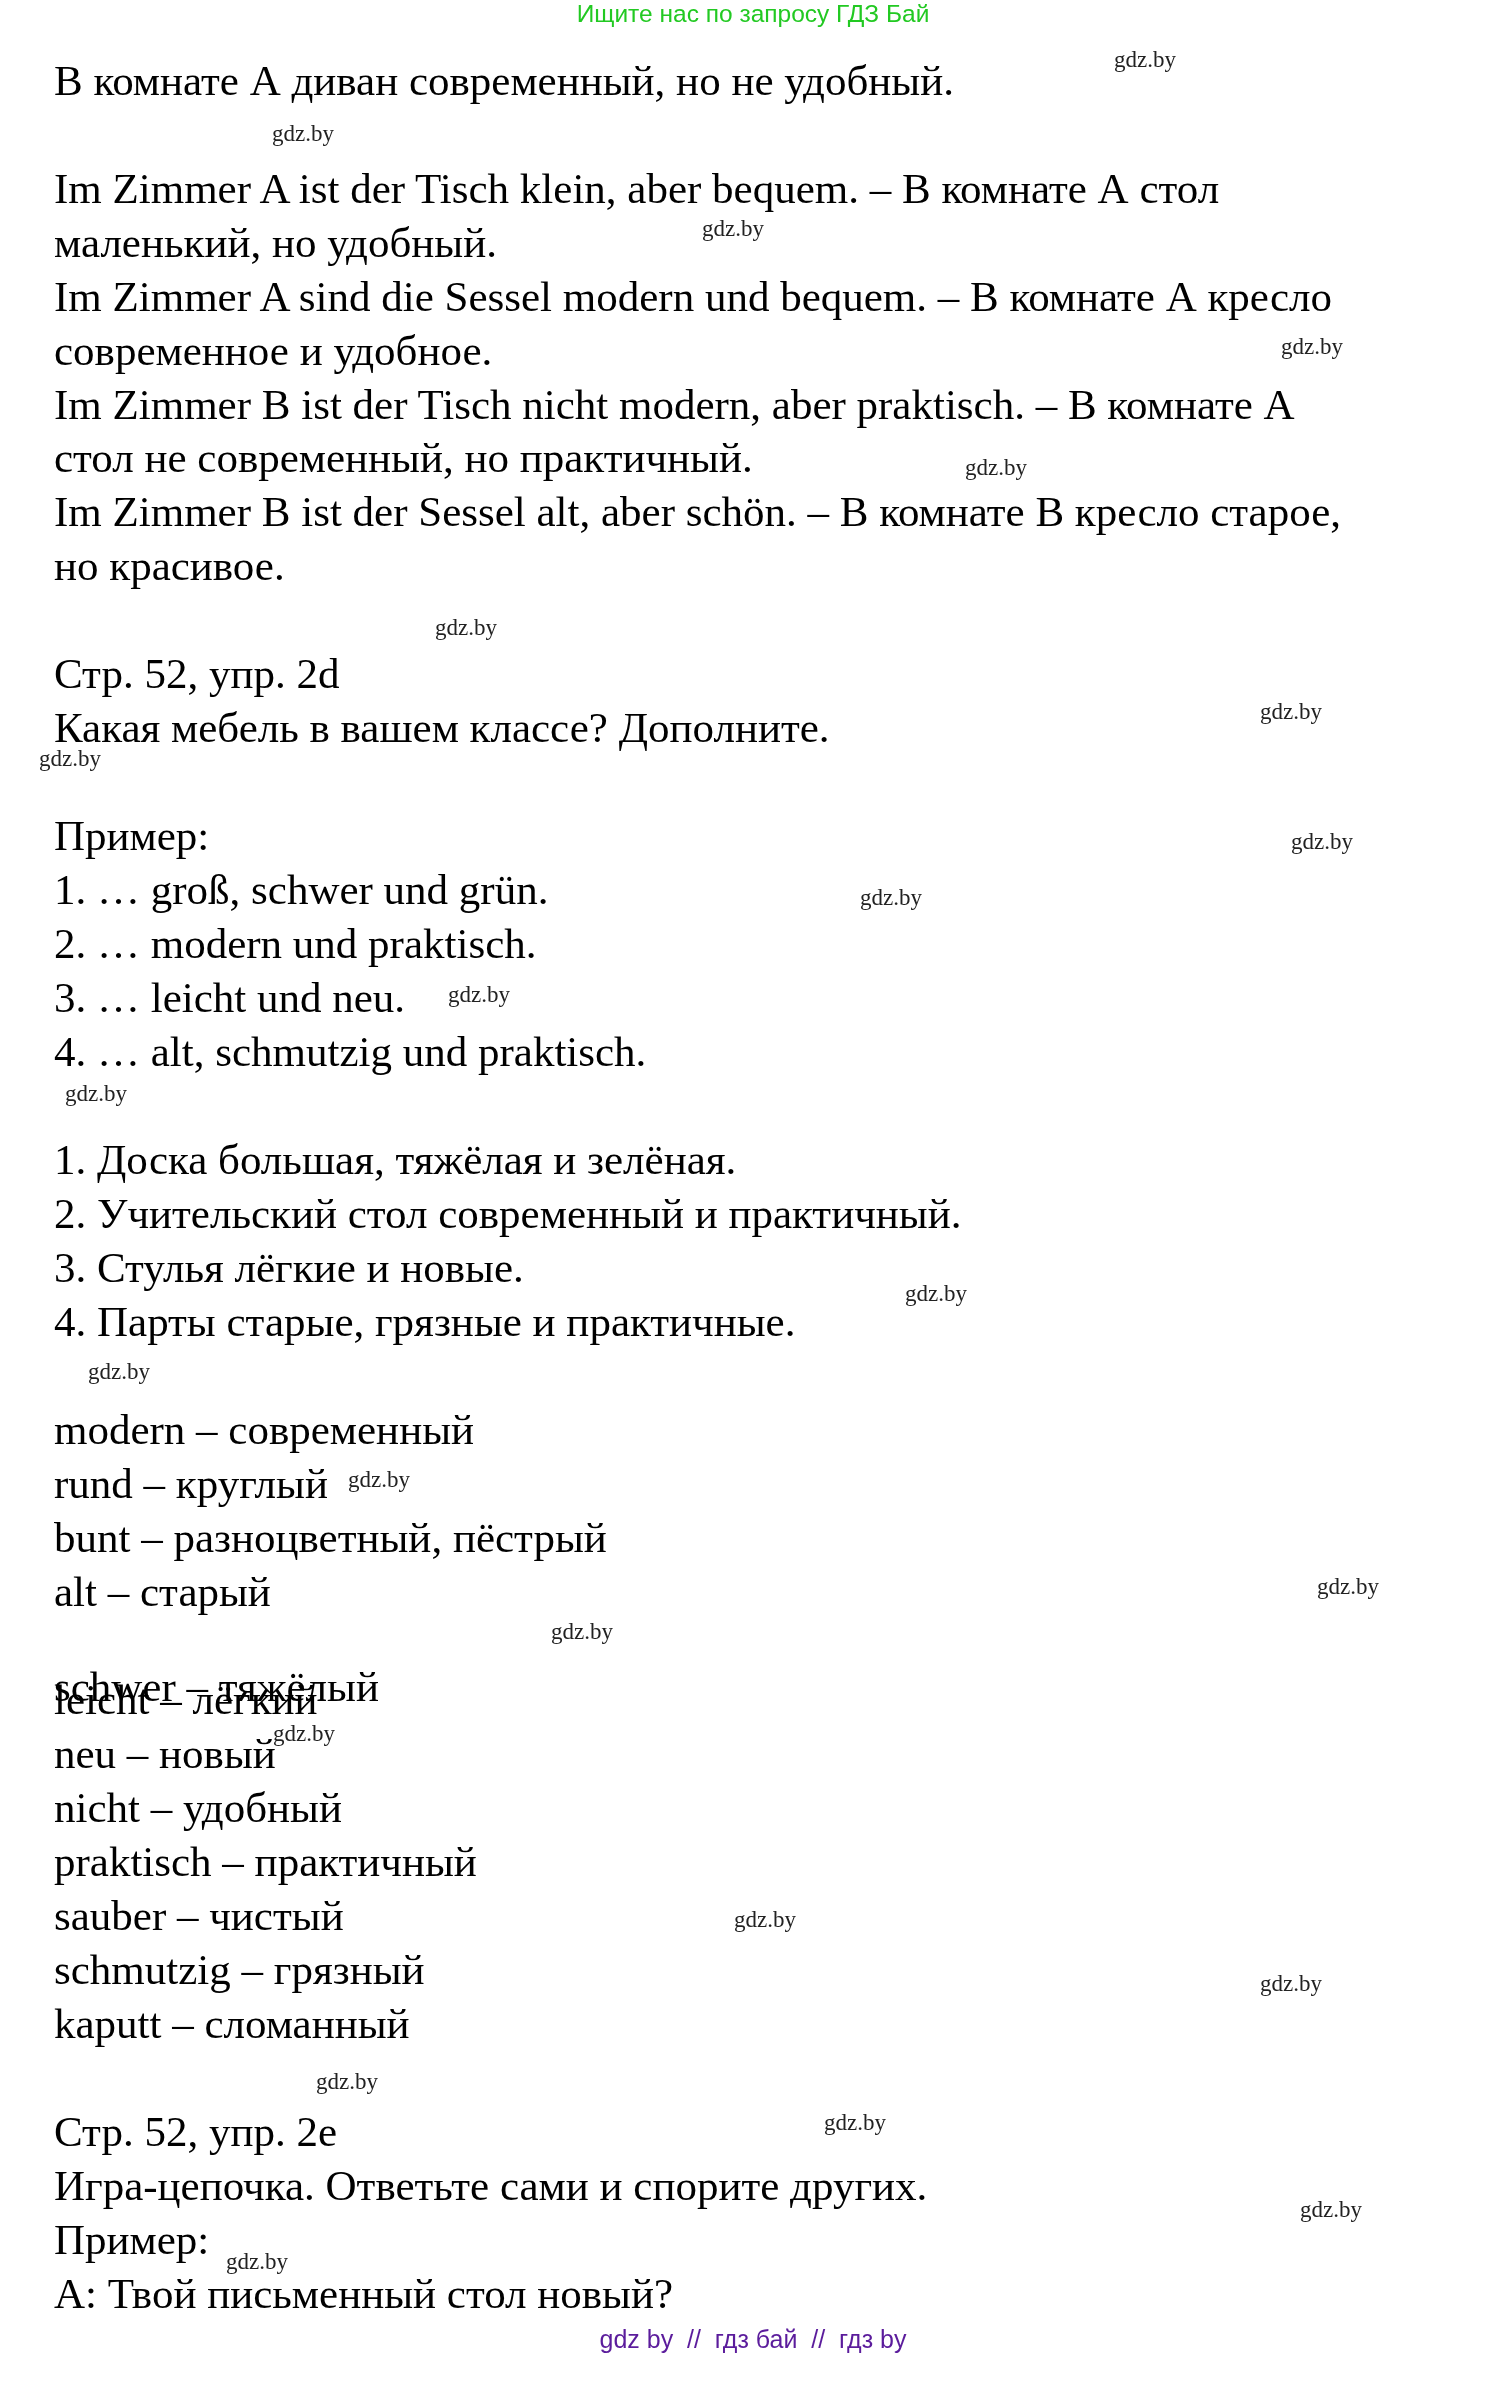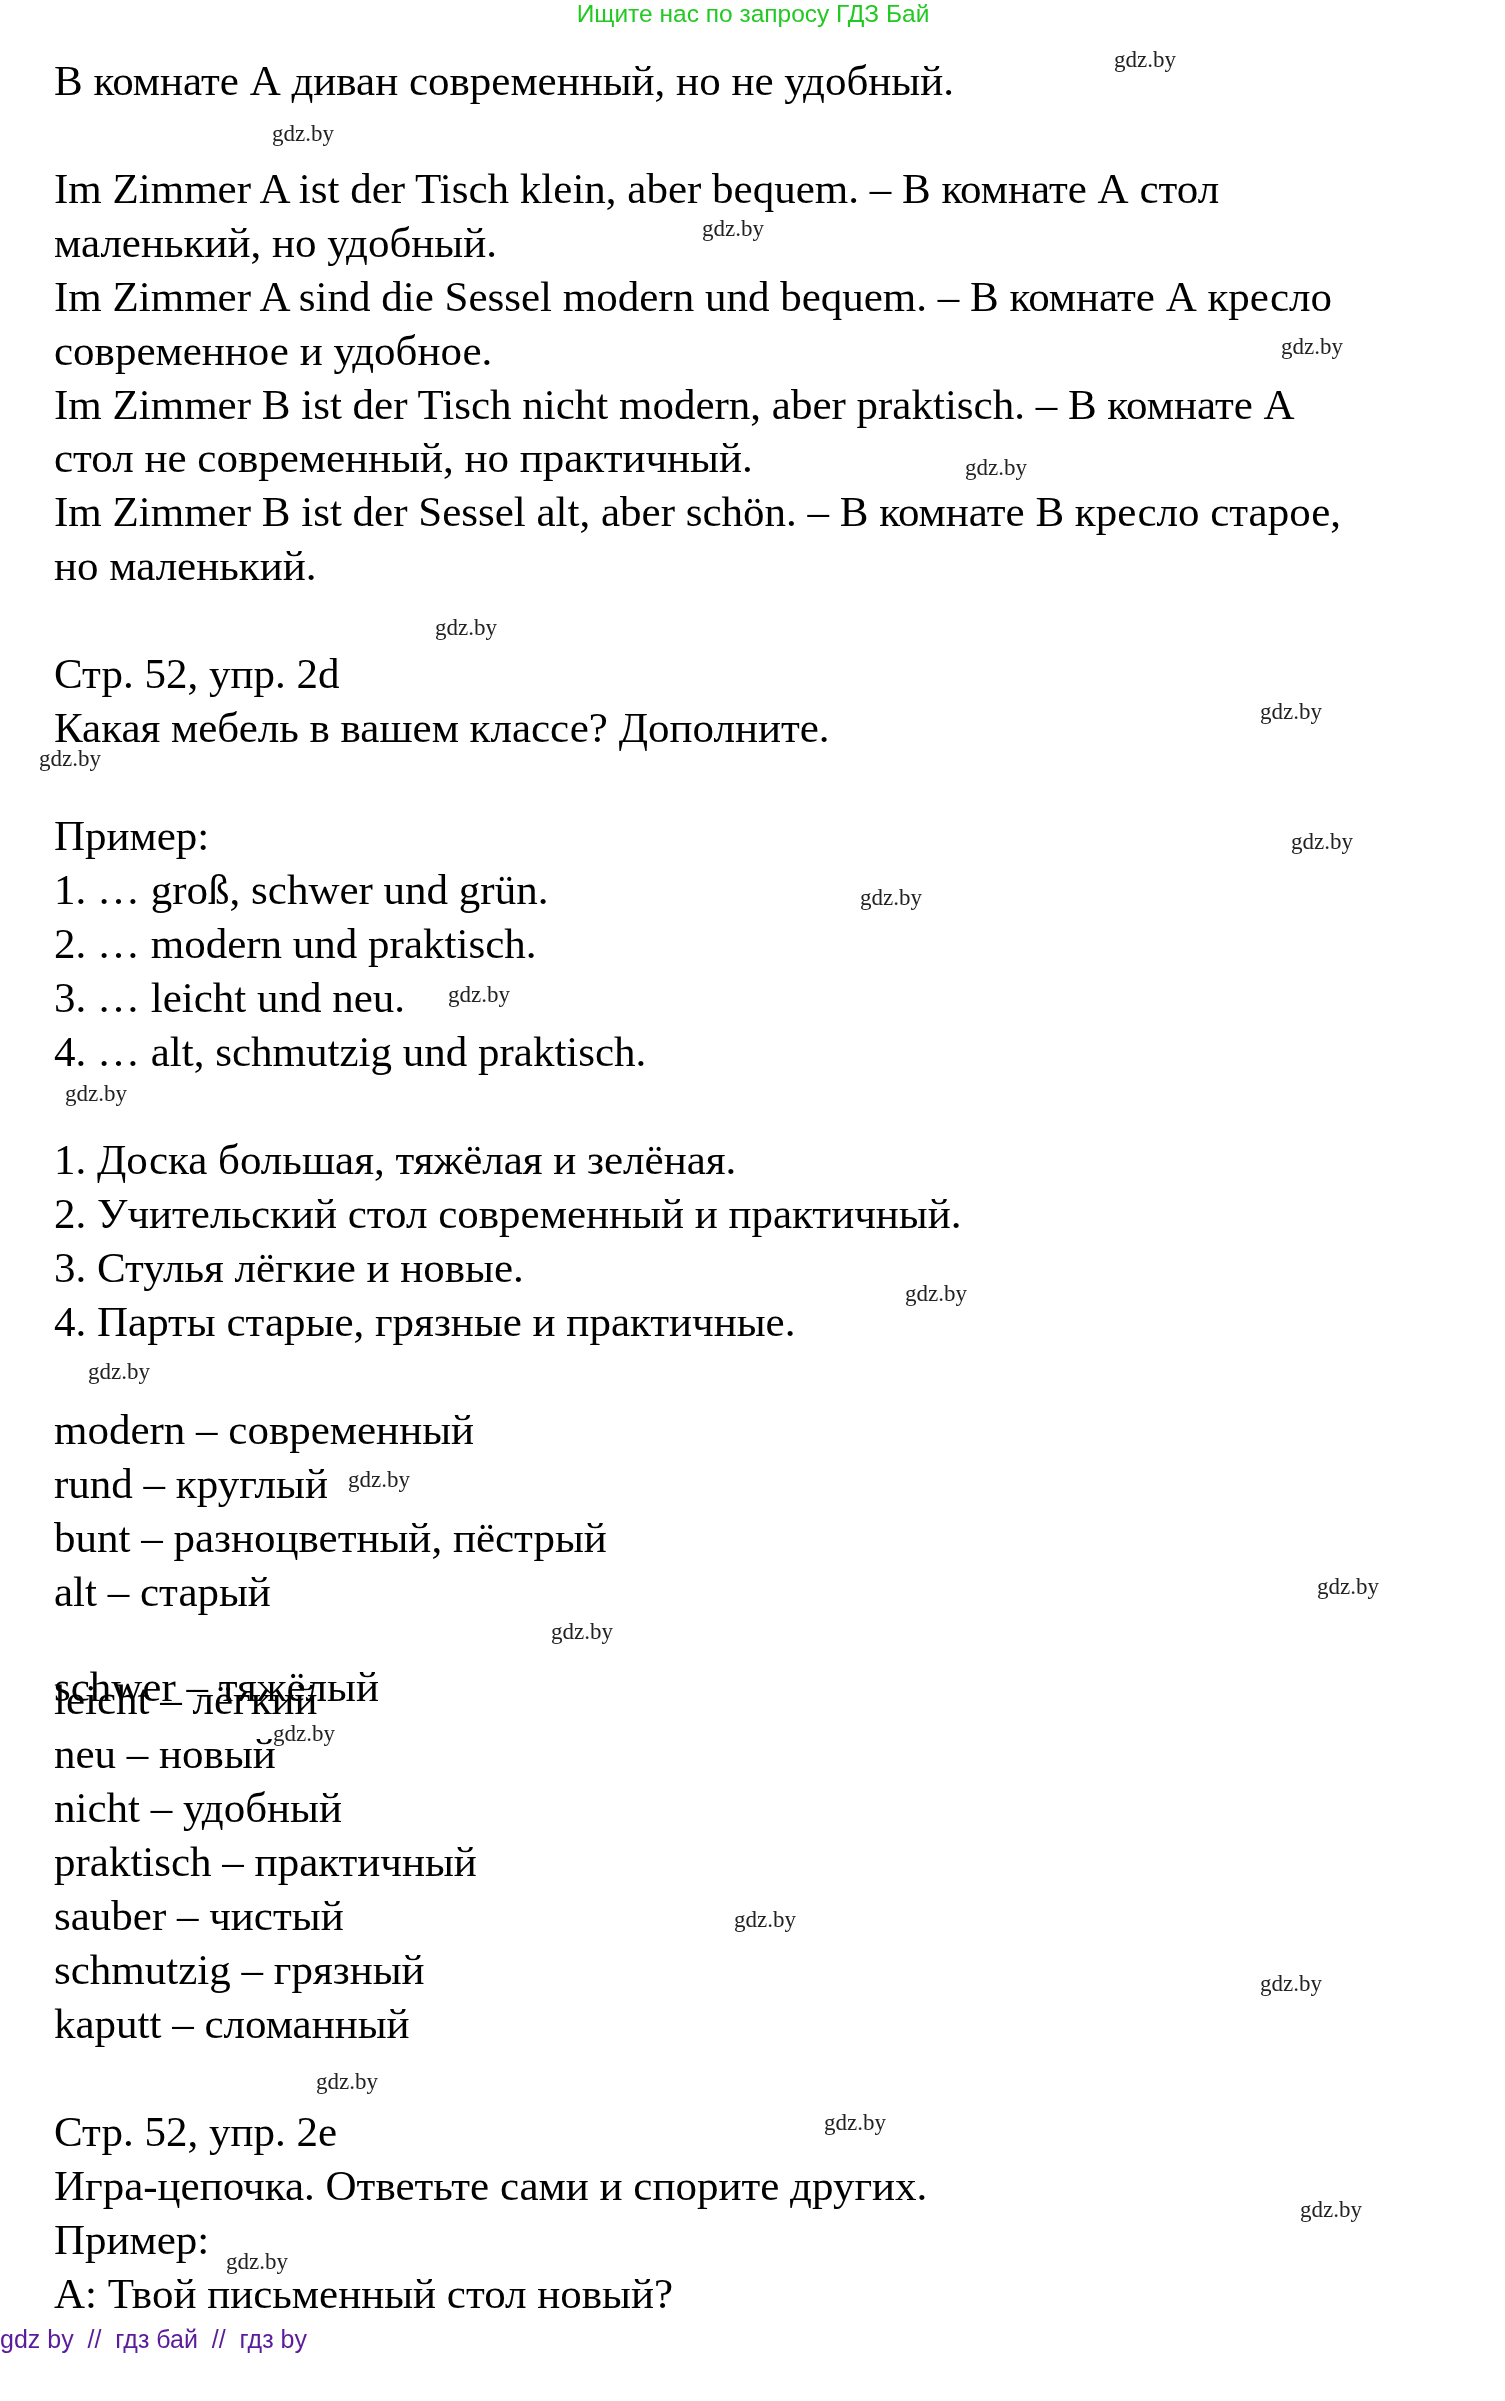--- a/index.html
+++ b/index.html
@@ -2,37 +2,37 @@
 <html style="font-size:13px"><head>
 <meta charset="utf-8">
 <style>
   html, body { margin:0; padding:0; background:#fff; }
   body { width:1506px; height:2401px; position:relative; overflow:hidden; }
   .top-banner { position:absolute; top:0; left:0; width:1506px; text-align:center;
     font-family:"Liberation Sans", sans-serif; font-size:24.5px; color:#22c922; line-height:28px; }
   .line { position:absolute; left:28px; font-family:"Liberation Serif", serif; font-size:43px;
     color:#000; white-space:nowrap; line-height:49px;margin-left:26px; }
   .wm { position:absolute; font-family:Liberation Serif, serif; font-size:23px; color:#222; white-space:nowrap; }
-  .footer { position:absolute; top:2325px; left:0; width:1506px; 
+  .footer { position:absolute; top:2325px; left:0; width:1506px; text-align:center;
     font-family:"Liberation Sans", sans-serif; font-size:25px; color:#5b1c9c; white-space:pre; }
 </style>
 </head>
 <body>
 
 <div class="top-banner">Ищите нас по запросу ГДЗ Бай</div>
 
 <div class="line" style="top:56px">В комнате А диван современный, но не удобный.</div>
 <div class="line" style="top:164px">Im Zimmer A ist der Tisch klein, aber bequem. – В комнате А стол</div>
 <div class="line" style="top:218px">маленький, но удобный.</div>
 <div class="line" style="top:272px">Im Zimmer A sind die Sessel modern und bequem. – В комнате А кресло</div>
 <div class="line" style="top:326px">современное и удобное.</div>
 <div class="line" style="top:380px">Im Zimmer B ist der Tisch nicht modern, aber praktisch. – В комнате А</div>
 <div class="line" style="top:433px">стол не современный, но практичный.</div>
 <div class="line" style="top:487px">Im Zimmer B ist der Sessel alt, aber schön. – В комнате В кресло старое,</div>
-<div class="line" style="top:541px">но маленький.</div>
+<div class="line" style="top:541px">но красивое.</div>
 <div class="line" style="top:649px">Стр. 52, упр. 2d</div>
 <div class="line" style="top:703px">Какая мебель в вашем классе? Дополните.</div>
 <div class="line" style="top:811px">Пример:</div>
 <div class="line" style="top:865px">1. … groß, schwer und grün.</div>
 <div class="line" style="top:919px">2. … modern und praktisch.</div>
 <div class="line" style="top:973px">3. … leicht und neu.</div>
 <div class="line" style="top:1027px">4. … alt, schmutzig und praktisch.</div>
 <div class="line" style="top:1135px">1. Доска большая, тяжёлая и зелёная.</div>
 <div class="line" style="top:1189px">2. Учительский стол современный и практичный.</div>
 <div class="line" style="top:1243px">3. Стулья лёгкие и новые.</div>

